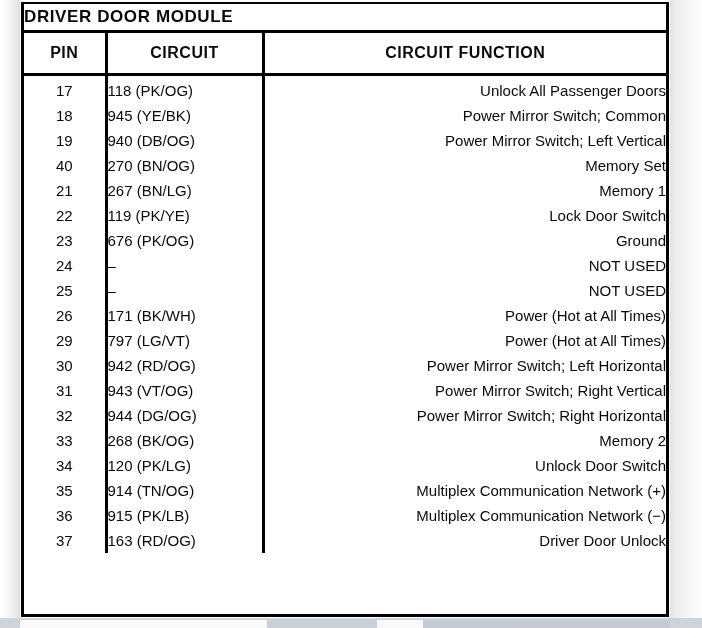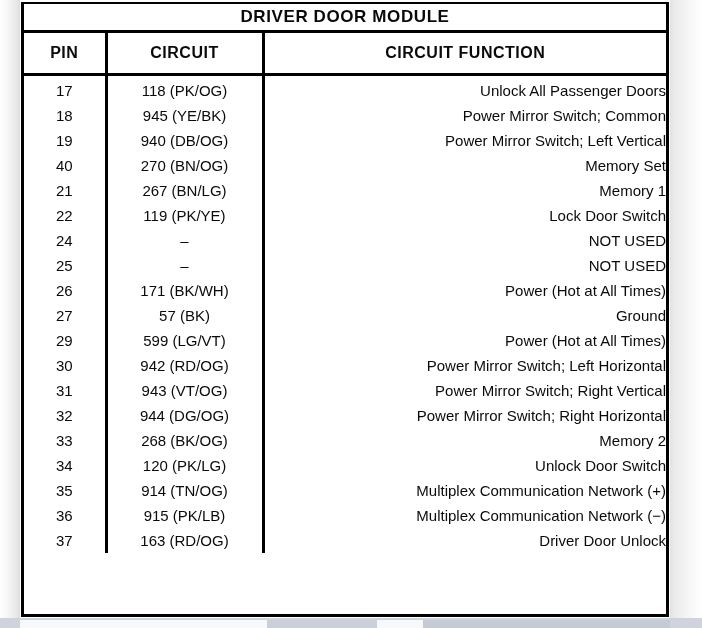--- a/index.html
+++ b/index.html
@@ -58,21 +58,21 @@
     border: 3px solid #000000;
     border-top-width: 2px;
     box-sizing: border-box;
     background: #ffffff;
   }
   .title-row {
     height: 29px;
     border-bottom: 3px solid #000000;
     display: flex;
     align-items: center;
-    justify-content: center;
+    justify-content: flex-start;
     box-sizing: border-box;
   }
   .title-text {
     font-size: 17px;
     font-weight: bold;
     letter-spacing: 0.6px;
     color: #0a0a0a;
   }
   table.pinout {
     width: 100%;
@@ -102,21 +102,21 @@
     font-size: 15px;
     color: #0a0a0a;
     border-right: 3px solid #000000;
     padding: 0;
     box-sizing: border-box;
     white-space: nowrap;
   }
   table.pinout tbody td:last-child { border-right: none; }
 
   td.pin      { text-align: center; }
-  td.circuit  { text-align: center; }
+  td.circuit  { }
   td.function { text-align: right; padding-left: 14px; }
 
   tbody tr:first-child td { padding-top: 3px; height: 28px; }
 </style>
 </head>
 <body>
 
 <div id="page">
 
   <div class="gutter-left"></div>
@@ -166,42 +166,42 @@
             <td class="pin">21</td>
             <td class="circuit">267 (BN/LG)</td>
             <td class="function">Memory 1</td>
           </tr>
           <tr>
             <td class="pin">22</td>
             <td class="circuit">119 (PK/YE)</td>
             <td class="function">Lock Door Switch</td>
           </tr>
           <tr>
+            <td class="pin">23</td>
+            <td class="circuit">676 (PK/OG)</td>
+            <td class="function">Ground</td>
+          </tr>
+          <tr>
             <td class="pin">24</td>
             <td class="circuit">–</td>
             <td class="function">NOT USED</td>
           </tr>
           <tr>
             <td class="pin">25</td>
             <td class="circuit">–</td>
             <td class="function">NOT USED</td>
           </tr>
           <tr>
             <td class="pin">26</td>
             <td class="circuit">171 (BK/WH)</td>
             <td class="function">Power (Hot at All Times)</td>
           </tr>
           <tr>
-            <td class="pin">27</td>
-            <td class="circuit">57 (BK)</td>
-            <td class="function">Ground</td>
-          </tr>
-          <tr>
             <td class="pin">29</td>
-            <td class="circuit">599 (LG/VT)</td>
+            <td class="circuit">797 (LG/VT)</td>
             <td class="function">Power (Hot at All Times)</td>
           </tr>
           <tr>
             <td class="pin">30</td>
             <td class="circuit">942 (RD/OG)</td>
             <td class="function">Power Mirror Switch; Left Horizontal</td>
           </tr>
           <tr>
             <td class="pin">31</td>
             <td class="circuit">943 (VT/OG)</td>

